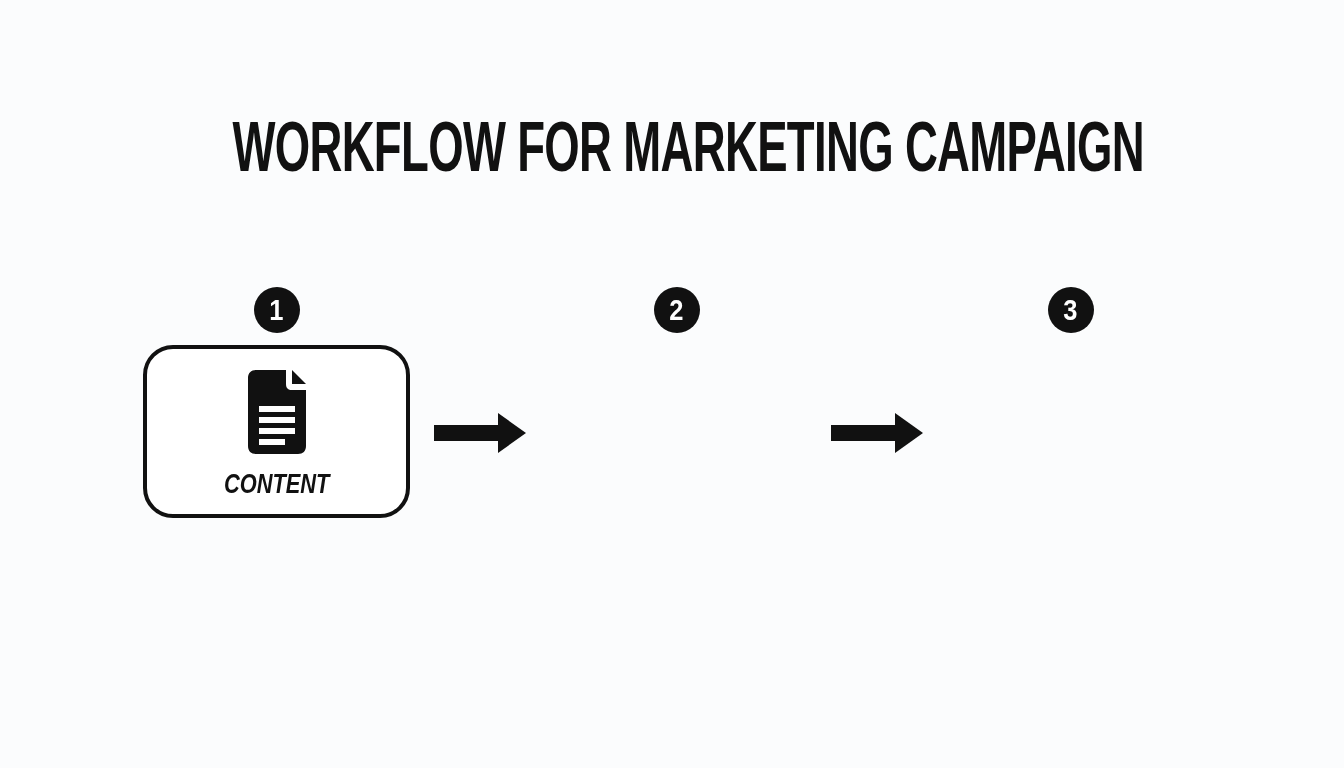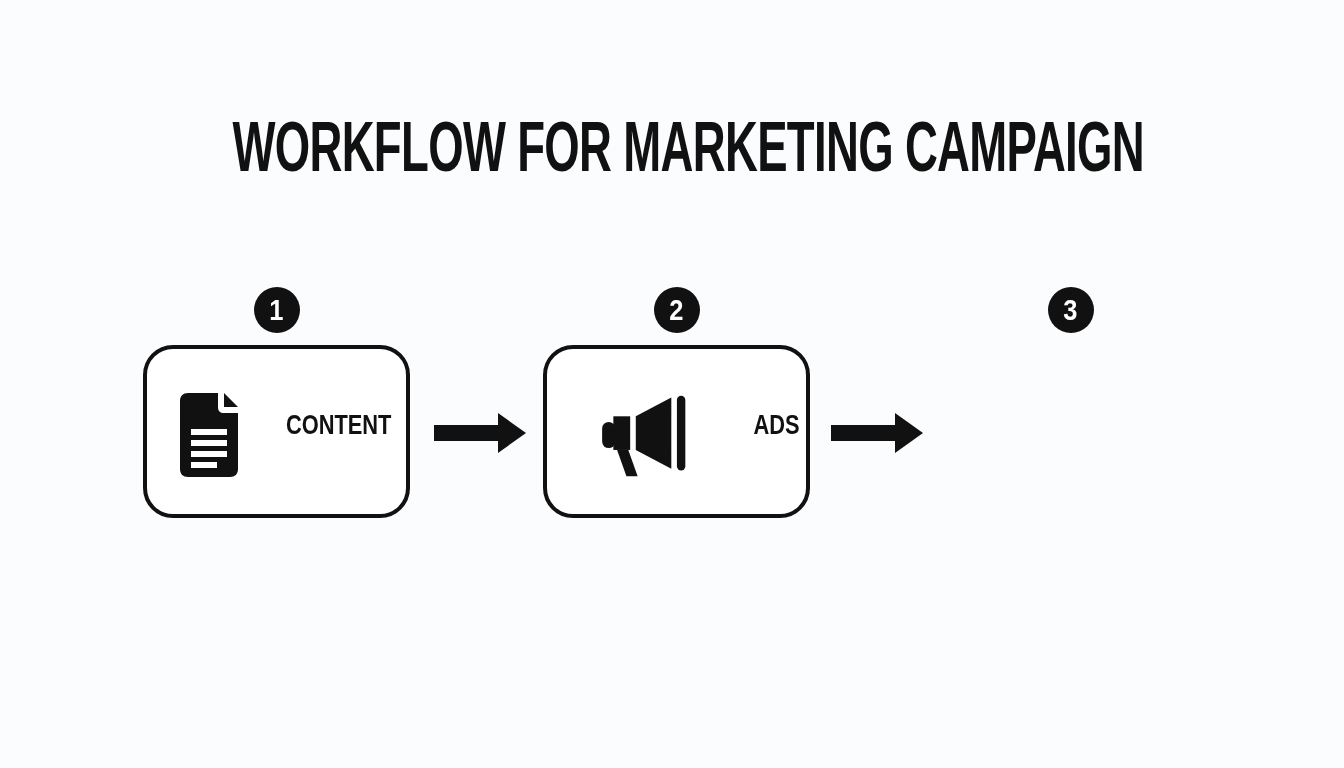--- a/index.html
+++ b/index.html
@@ -21,21 +21,21 @@
   .badge {
     width:46px; height:46px; border-radius:50%; background:var(--ink);
     color:#fff; display:flex; align-items:center; justify-content:center;
     font-weight:bold; font-size:30px; margin-bottom:12px;
   }
   .badge span { display:block; transform:scaleX(0.85); }
 
   .box {
     width:267px; height:173px; background:var(--boxbg);
     border:4px solid var(--ink); border-radius:30px;
-    display:flex; align-items:center;
+    display:flex; flex-direction:column; align-items:center;font-style:italic;
   }
   .icon-wrap { flex:1; display:flex; align-items:center; justify-content:center; width:100%; padding-top:6px; }
   .box-label {
     font-size:28px; font-weight:bold; letter-spacing:0;
     transform:scaleX(0.78); transform-origin:center;
     margin-bottom:14px; white-space:nowrap; color:var(--ink);
   }
 
   .arrow { position:absolute; top:411px; width:92px; height:44px; }
   .arrow-1 { left:434px; } .arrow-2 { left:831px; }
@@ -71,32 +71,20 @@
 
   <svg class="arrow arrow-1" viewBox="0 0 92 44">
     <rect class="ink" x="0" y="14" width="66" height="16"></rect>
     <polygon class="ink" points="64,2 92,22 64,42"></polygon>
   </svg>
 
   <div class="step step-2">
     <div class="badge">
       <span>2</span>
     </div>
-    <div class="box">
-      <div class="icon-wrap">
-        <svg width="90" height="86" viewBox="0 0 96 92">
-          <rect class="ink" x="0" y="32" width="14" height="28" rx="7"></rect>
-          <rect class="ink" x="12" y="26" width="18" height="36"></rect>
-          <polygon class="ink" points="36,26 74,6 74,82 36,62"></polygon>
-          <rect class="ink" x="80" y="4" width="9" height="80" rx="4.5"></rect>
-          <polygon class="ink" points="16,62 28,62 38,90 26,90"></polygon>
-        </svg>
-      </div>
-      <div class="box-label">ADS</div>
-    </div>
   </div>
 
   <svg class="arrow arrow-2" viewBox="0 0 92 44">
     <rect class="ink" x="0" y="14" width="66" height="16"></rect>
     <polygon class="ink" points="64,2 92,22 64,42"></polygon>
   </svg>
 
   <div class="step step-3">
     <div class="badge">
       <span>3</span>

